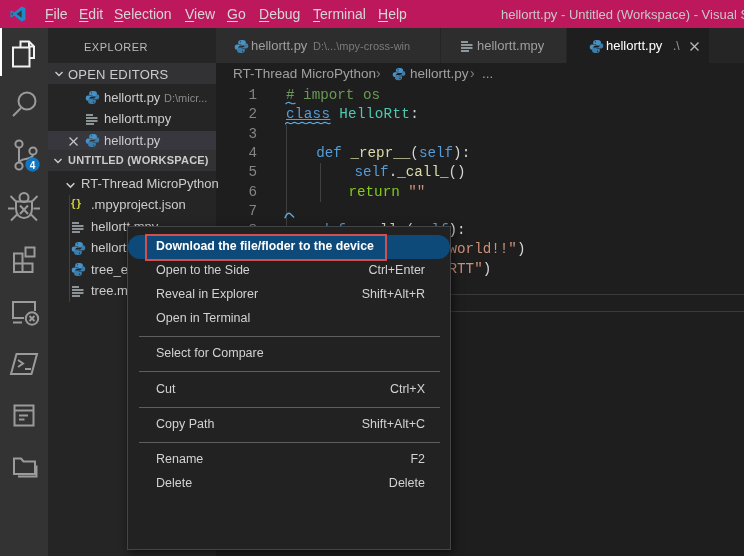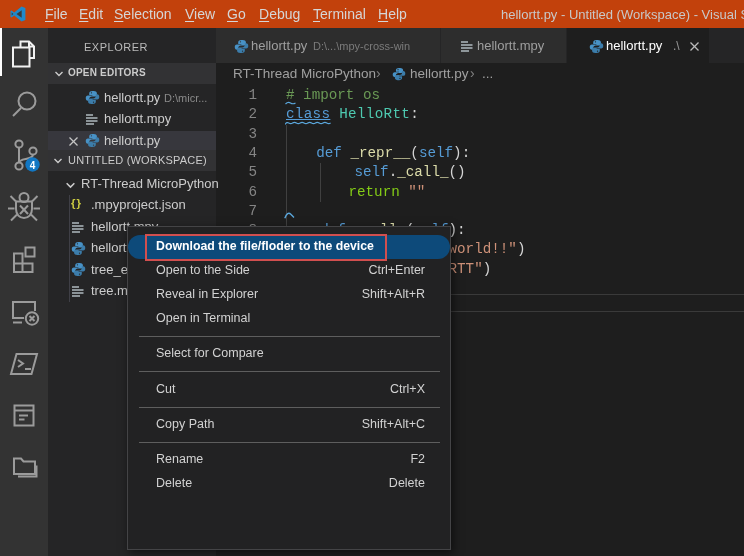--- a/index.html
+++ b/index.html
@@ -2,21 +2,21 @@
 <html><head>
 <meta charset="utf-8">
 <style>
   * { margin:0; padding:0; box-sizing:border-box; }
   html,body { width:744px; height:556px; overflow:hidden; background:#1e1e1e;
     font-family:"Liberation Sans", sans-serif; }
   #app { position:relative; width:744px; height:556px; }
   .abs { position:absolute; }
 
   
-  #titlebar { position:absolute; left:0; top:0; width:744px; height:28px; background:#c2410c; }
+  #titlebar { position:absolute; left:0; top:0; width:744px; height:28px; background:#be185d; }
   .menuitem { position:absolute; top:5.5px; font-size:14px; color:#d6d6d6; }
   .menuitem u { text-decoration:underline; text-underline-offset:2px; }
   #wintitle { position:absolute; left:501px; top:6.5px; font-size:13px; color:#c8c8c8; white-space:nowrap; }
 
   
   #activitybar { position:absolute; left:0; top:28px; width:48px; height:528px; background:#333333; }
   .ab-icon { position:absolute; left:0; width:48px; height:48px; }
   #ab-active-bar { position:absolute; left:0; top:0; width:2px; height:48px; background:#ffffff; }
 
   
@@ -179,21 +179,21 @@
     </svg>
   </div>
 
   <div id="sidebar">
     <div class="sb-label" style="left:20px;top:13px;font-size:11px;color:#bbbbbb;letter-spacing:0.5px">EXPLORER</div>
 
     <div class="row" style="top:35px;background:#323234">
       <svg class="abs" style="left:6px;top:6px" width="10" height="10" viewBox="0 0 10 10">
           <polyline points="1.5,3 5,6.5 8.5,3" fill="none" stroke="#cccccc" stroke-width="1.4"></polyline>
         </svg>
-      <span class="rowtext" style="left:20px;font-size:10px;font-weight:bold;top:4px;letter-spacing:0.2px">OPEN EDITORS</span>
+      <span class="rowtext" style="left:20px;font-size:13px;font-weight:normal;top:4px;letter-spacing:0.2px">OPEN EDITORS</span>
     </div>
 
     <div class="row" style="top:59.5px">
       <svg class="abs" style="left:37px;top:2.5px" width="15" height="15" viewBox="0 0 16 16">
           <use href="#pylogo"></use>
         </svg>
       <span class="rowtext" style="left:56px">hellortt.py <span style="font-size:11px;color:#8a8a8a">D:\micr...</span></span>
     </div>
 
     <div class="row" style="top:81px">
@@ -213,21 +213,21 @@
       <svg class="abs" style="left:37px;top:2.5px" width="15" height="15" viewBox="0 0 16 16">
           <use href="#pylogo"></use>
         </svg>
       <span class="rowtext" style="left:56px">hellortt.py</span>
     </div>
 
     <div class="row" style="top:122px;background:#323234">
       <svg class="abs" style="left:5px;top:6px" width="10" height="10" viewBox="0 0 10 10">
           <polyline points="1.5,3 5,6.5 8.5,3" fill="none" stroke="#cccccc" stroke-width="1.4"></polyline>
         </svg>
-      <span class="rowtext" style="left:20px;font-size:11px;font-weight:normal;top:4px;letter-spacing:0.2px">UNTITLED (WORKSPACE)</span>
+      <span class="rowtext" style="left:20px;font-size:11px;font-weight:bold;top:4px;letter-spacing:0.2px">UNTITLED (WORKSPACE)</span>
     </div>
 
     <div class="row" style="top:145.5px">
       <svg class="abs" style="left:17px;top:6px" width="11" height="11" viewBox="0 0 10 10">
           <polyline points="1.5,3 5,6.5 8.5,3" fill="none" stroke="#cccccc" stroke-width="1.4"></polyline>
         </svg>
       <span class="rowtext" style="left:33px">RT-Thread MicroPython</span>
     </div>
 
     <div class="abs" style="left:21px;top:167px;width:1px;height:107px;background:#3f3f46"></div>

